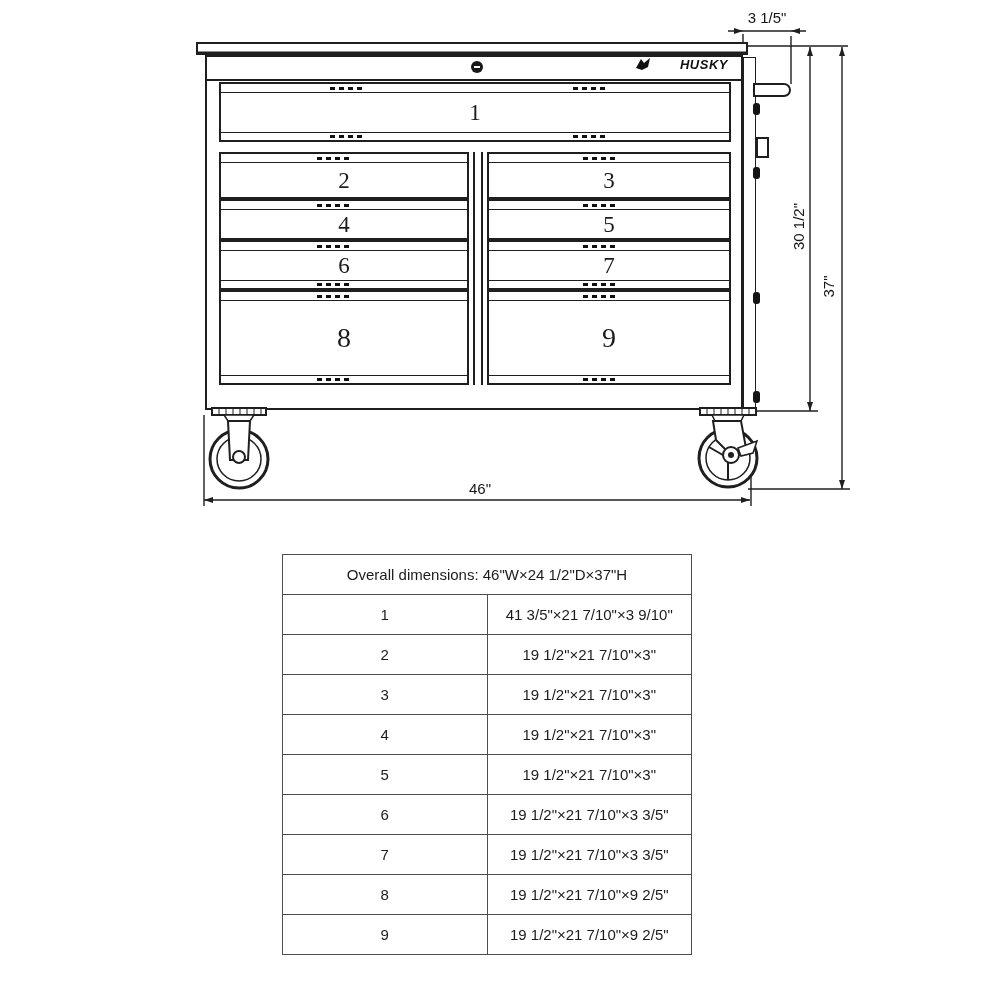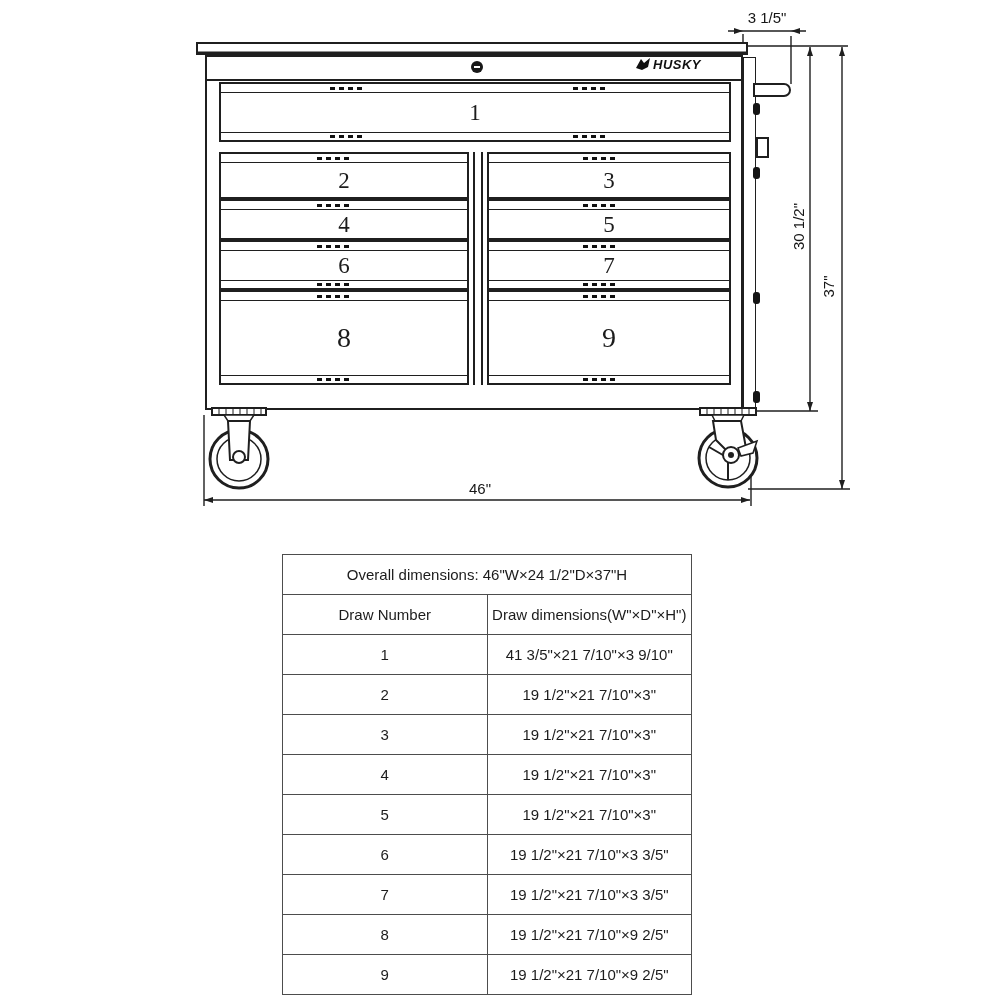--- a/index.html
+++ b/index.html
@@ -12,21 +12,21 @@
   .body{left:205px;top:55px;width:538px;height:355px;border:2px solid #1f1f1f;background:#fff;}
   .header-band{left:207px;top:57px;width:534px;height:24px;border-bottom:2px solid #1f1f1f;background:#fff;}
   .side-strip{left:743px;top:57px;width:13px;height:351px;border:1.5px solid #1f1f1f;background:#fff;}
   .nub{width:7px;height:12px;background:#141414;border-radius:3px;left:753px;}
   .side-knob{left:756px;top:137px;width:13px;height:21px;border:2px solid #1f1f1f;background:#fff;}
   .handle{left:753px;top:83px;width:38px;height:14px;border:2px solid #1f1f1f;
           border-radius:0 8px 8px 0;background:#fff;}
   .lock{left:471px;top:61px;width:12px;height:12px;border-radius:50%;background:#181818;
         display:flex;align-items:center;justify-content:center;}
   .lock-slot{width:6px;height:2px;background:#fff;}
-  .logo{left:636px;top:56px;width:92px;height:17px;display:flex;align-items:center;gap:2px;}
+  .logo{left:636px;top:56px;width:92px;height:17px;display:flex;align-items:center;gap:2px;justify-content:space-between;}
   .logo-text{font-size:13px;font-weight:900;font-style:italic;letter-spacing:.5px;color:#101010;}
   
   .drawer{box-sizing:border-box;border:2px solid #1f1f1f;background:#fff;display:flex;flex-direction:column;}
   .drawer-wide{left:219px;top:82px;width:512px;height:60px;}
   .col{display:flex;flex-direction:column;}
   .col-left{left:219px;top:152px;width:250px;height:233px;}
   .col-right{left:487px;top:152px;width:244px;height:233px;}
   .divider{left:473px;top:152px;width:10px;height:233px;border-left:2px solid #1f1f1f;border-right:2px solid #1f1f1f;}
   .h47{height:47px;} .h41{height:41px;} .h50{height:50px;} .h95{height:95px;}
   .lip{height:8px;border-bottom:1.5px solid #1f1f1f;}
@@ -198,24 +198,20 @@
   <div class="abs dim dim-v" style="left:763px;top:218px;width:70px;">30 1/2"</div>
   <div class="abs dim dim-v" style="left:808px;top:278px;width:40px;">37"</div>
   <div class="abs dim" style="left:440px;top:480px;width:80px;">46"</div>
 
   <table class="abs spec">
     <tbody>
       <tr>
         <td colspan="2">Overall dimensions: 46"W×24 1/2"D×37"H</td>
       </tr>
       <tr>
-        <td class="c1">Draw Number</td>
-        <td>Draw dimensions(W"×D"×H")</td>
-      </tr>
-      <tr>
         <td class="c1">1</td>
         <td>41 3/5"×21 7/10"×3 9/10"</td>
       </tr>
       <tr>
         <td class="c1">2</td>
         <td>19 1/2"×21 7/10"×3"</td>
       </tr>
       <tr>
         <td class="c1">3</td>
         <td>19 1/2"×21 7/10"×3"</td>

